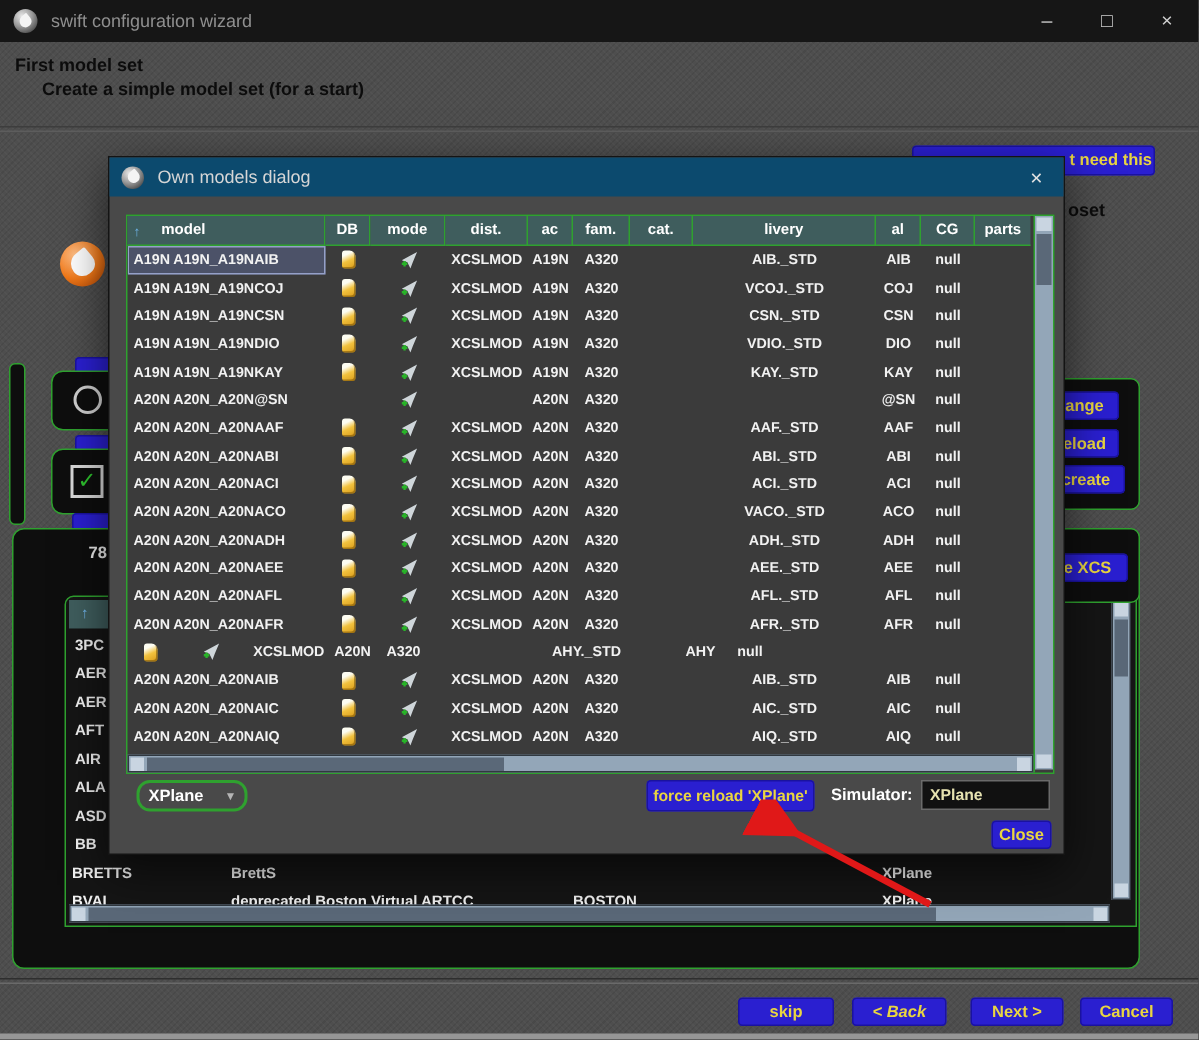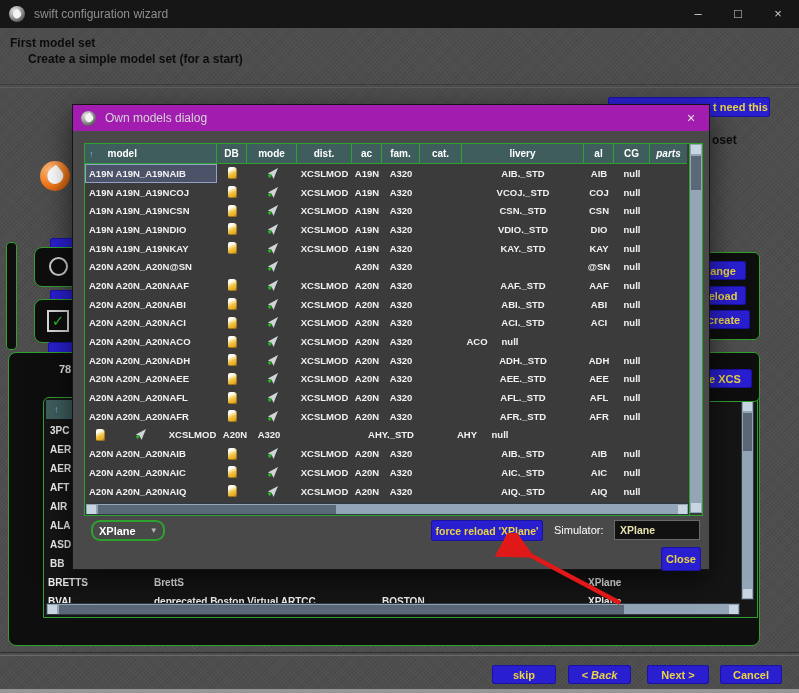--- a/index.html
+++ b/index.html
@@ -32,49 +32,49 @@
   .teal-cell{background:#3f5d5d;color:#fff;font-weight:bold;}
   .bg-cell{height:19px;line-height:19px;color:#f1f1f1;font-weight:bold;font-size:10px;padding-left:3px;}
   .bg-row-text{position:absolute;color:#f1f1f1;font-weight:bold;font-size:10px;white-space:nowrap;}
   
   .sb-track{background:#93a6b8;position:absolute;border:1px solid #303840;box-sizing:border-box;}
   .sb-thumb{background:#5a6878;position:absolute;}
   .sb-btn{background:#c9d5e1;position:absolute;}
   
   .dialog{left:72px;top:104px;width:636px;height:464px;background:#494949;z-index:10;
     border:1px solid #141414;box-shadow:0 10px 28px rgba(0,0,0,.6);}
-  .dlg-titlebar{position:absolute;left:0;top:0;width:100%;height:26px;background:#a21caf;display:flex;align-items:center;}
+  .dlg-titlebar{position:absolute;left:0;top:0;width:100%;height:26px;background:#0c4a6e;display:flex;align-items:center;}
   .dlg-titlebar .swift-ball{margin-left:8px;width:15px;height:15px;}
   .dlg-title{color:#d6d6d6;font-size:12px;margin-left:9px;}
   .dlg-close{position:absolute;right:6px;top:3px;width:24px;height:20px;color:#e2e2e2;font-size:14px;text-align:center;line-height:20px;}
   
   .mtable{position:absolute;left:11px;top:38px;width:617px;height:371px;border:1px solid #2fa12f;background:#3b3b3b;display:flex;box-sizing:content-box;}
   .mt-main{width:604px;display:flex;flex-direction:column;}
   .mhead{display:flex;height:20px;flex:none;}
   .hc{box-sizing:border-box;background:#3f5d5d;border-right:1px solid #2fa12f;border-bottom:1px solid #2fa12f;
       color:#fff;font-weight:bold;font-size:10px;display:flex;align-items:center;justify-content:center;}
   .sort-arrow{color:#6fb3e8;font-size:9px;margin-right:14px;}
   .mrows{flex:1;overflow:hidden;}
   .trow{display:flex;height:18.7px;align-items:center;}
   .tc{box-sizing:border-box;color:#f2f2f2;font-weight:bold;font-size:9.5px;white-space:nowrap;overflow:hidden;
       display:flex;align-items:center;justify-content:center;height:100%;}
   .c0{width:132px;justify-content:flex-start;padding-left:4px;}
   .c1{width:30px;}.c2{width:50px;}.c3{width:55px;}.c4{width:30px;}.c5{width:38px;}
-  .c6{width:42px;}.c7{width:122px;}.c8{width:30px;}.c9{width:36px;}.c10{width:37px;font-style:italic;}
+  .c6{width:42px;}.c7{width:122px;}.c8{width:30px;}.c9{width:36px;}.c10{width:37px;}
   .cell-model.selected{background:#4c5268;box-shadow:inset 0 0 0 1px #95a0c8;}
   .db-icon{width:9px;height:12px;border-radius:2px 4px 2px 2px;
       background:linear-gradient(155deg,#fdfdf2 25%,#f2c23e 55%,#d89a18);box-shadow:inset -1px -1px 0 rgba(90,60,0,.45);}
   .mode-icon{width:13px;height:13px;}
   .mt-hscroll{height:12px;flex:none;position:relative;}
   .mt-vscroll{width:13px;position:relative;border-left:1px solid #2fa12f;box-sizing:border-box;}
   
   .combo{position:absolute;border:2px solid #2fa12f;border-radius:9px;color:#fff;font-weight:bold;font-size:11px;
     display:flex;align-items:center;padding:0 6px;box-sizing:border-box;}
   .combo .arrow{margin-left:14px;color:#b5b5b5;font-size:8px;}
-  .sim-label{color:#fff;font-weight:normal;font-size:11px;}
+  .sim-label{color:#fff;font-weight:bold;font-size:11px;}
   .sim-input{background:#111;border:1px solid #6a6a6a;color:#e6e2b0;font-weight:bold;font-size:10.5px;
     padding:0 0 0 5px;box-sizing:border-box;font-family:"Liberation Sans","DejaVu Sans",sans-serif;}
   
   .arrow-svg{position:absolute;left:495px;top:533px;z-index:20;pointer-events:none;}
   .check-glyph{color:#2ec22e;font-size:15px;font-weight:bold;line-height:16px;}
 </style>
 </head>
 <body class="speckle">
 
 <div class="abs titlebar">
@@ -377,20 +377,21 @@
     <div class="tc c2">
       <svg class="mode-icon" viewBox="0 0 14 14">
         <path d="M13 1 L2 7 l4 1.4 L8.2 13 l1.7-4.6 Z" fill="#cfd6da"></path>
         <path d="M2 9.5 h4 M4 7.5 v4" stroke="#28b428" stroke-width="1.7"></path>
       </svg>
     </div>
     <div class="tc c3 cell-dist">XCSLMOD</div>
     <div class="tc c4 cell-ac">A20N</div>
     <div class="tc c5 cell-fam">A320</div>
     <div class="tc c6 cell-cat"></div>
+    <div class="tc c7 cell-livery">VACO._STD</div>
     <div class="tc c8 cell-al">ACO</div>
     <div class="tc c9 cell-cg">null</div>
     <div class="tc c10 cell-parts"></div>
   </div>
           <div class="trow">
     <div class="tc c0 cell-model">A20N A20N_A20NADH</div>
     <div class="tc c1">
               <span class="db-icon"></span>
             </div>
     <div class="tc c2">
@@ -565,21 +566,21 @@
     </div>
   </div>
 
   <div class="combo" style="left:18px;top:415px;width:74px;height:21px;">
     <span>XPlane</span>
     <span class="arrow">▼</span>
   </div>
   <div class="btn-blue" style="position:absolute;left:358px;top:415px;width:112px;height:21px;font-size:10.5px;">force reload 'XPlane'</div>
   <div class="sim-label" style="position:absolute;left:481px;top:419px;">Simulator:</div>
   <input class="sim-input" style="position: absolute; left: 541px; top: 415px; width: 86px; height: 20px;" value="XPlane">
-  <div class="btn-blue" style="position:absolute;left:588px;top:442px;width:40px;height:24px;text-align:right;">Close</div>
+  <div class="btn-blue" style="position:absolute;left:588px;top:442px;width:40px;height:19px;text-align:right;">Close</div>
 </div>
 
 <svg class="arrow-svg" width="140" height="80">
   <defs>
     <marker id="ah" markerWidth="8" markerHeight="8" refX="6" refY="4" orient="auto">
       <path d="M8,0 L0,4 L8,8 z" fill="#e01818"></path>
     </marker>
   </defs>
   <line x1="125" y1="70" x2="16" y2="12" stroke="#e01818" stroke-width="4.5" marker-end="url(#ah)"></line>
 </svg>

